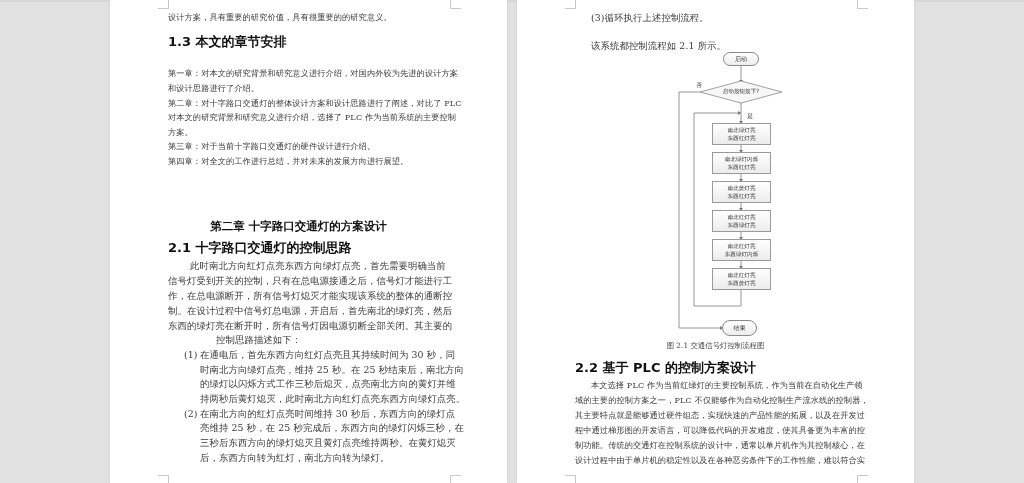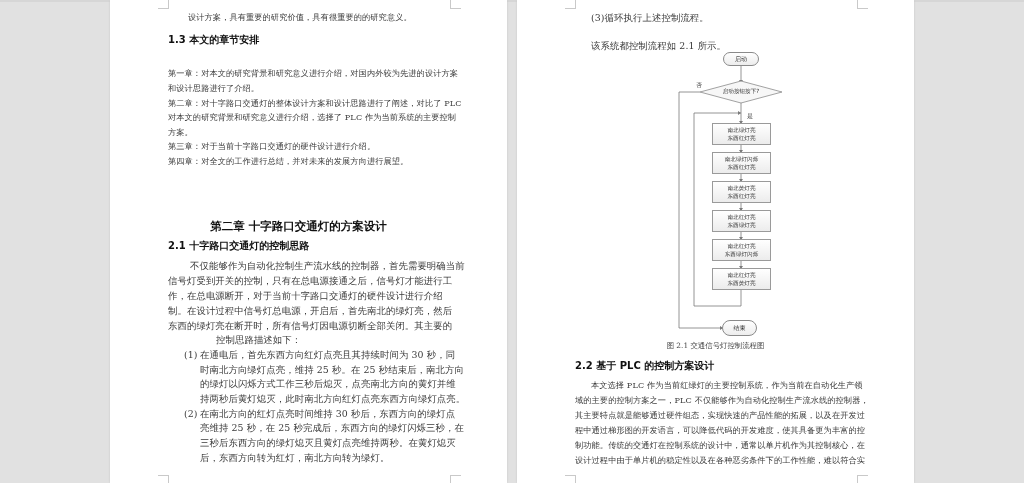--- a/index.html
+++ b/index.html
@@ -5,21 +5,21 @@
   html,body{margin:0;padding:0;}
   body{width:1024px;height:483px;background:#e1e1e1;position:relative;overflow:hidden;
        font-family:"DejaVu Serif","Liberation Serif",serif;color:#333;}
   .page{position:absolute;top:0;background:#fff;height:483px;box-shadow:0 0 2px #c8c8c8;}
   #page1{left:110px;width:397px;}
   #page2{left:517px;width:397px;}
   .topbar{position:absolute;left:0;top:0;width:1024px;height:2px;background:#d6d6d6;}
   .corner{position:absolute;width:10px;height:10px;border-color:#c9c9c9;border-style:solid;border-width:0;}
   .line{position:absolute;white-space:nowrap;font-size:8.2px;line-height:11px;color:#3a3a3a;letter-spacing:0.1px;}
   .body9{font-size:9.4px;}
-  .h2{position:absolute;font-family:"DejaVu Sans","Liberation Sans",sans-serif;font-weight:bold;font-size:10px;color:#111;white-space:nowrap;}
+  .h2{position:absolute;font-family:"DejaVu Sans","Liberation Sans",sans-serif;font-weight:bold;font-size:13px;color:#111;white-space:nowrap;}
   .h1{position:absolute;font-family:"DejaVu Sans","Liberation Sans",sans-serif;font-weight:bold;font-size:11.5px;color:#111;white-space:nowrap;}
   .fc{position:absolute;}
   .fc-box{position:absolute;border:1px solid #9a9a9a;background:linear-gradient(#fff,#ececec);
           font-size:5.6px;line-height:8px;text-align:center;color:#333;box-sizing:border-box;padding-top:2px;
           font-family:"DejaVu Sans","Liberation Sans",sans-serif;}
   .fc-term{position:absolute;border:1px solid #8a8a8a;border-radius:8px;background:linear-gradient(#fff,#ededed);
            font-size:6px;text-align:center;color:#333;box-sizing:border-box;font-family:"DejaVu Sans","Liberation Sans",sans-serif;}
   .fc-label{position:absolute;font-size:6px;color:#333;font-family:"DejaVu Sans","Liberation Sans",sans-serif;}
   .caption{position:absolute;font-size:7.4px;color:#444;white-space:nowrap;}
 </style>
@@ -27,37 +27,37 @@
 <body>
 
 <div class="topbar"></div>
 
 <div class="page" id="page1">
   <div class="corner" style="left:48px;top:-2px;border-right-width:1px;border-bottom-width:1px;"></div>
   <div class="corner" style="left:340px;top:-2px;border-left-width:1px;border-bottom-width:1px;"></div>
   <div class="corner" style="left:48px;top:475px;border-right-width:1px;border-top-width:1px;"></div>
   <div class="corner" style="left:340px;top:475px;border-left-width:1px;border-top-width:1px;"></div>
 
-  <div class="line" style="left:58px;top:12px;margin-left:20px;">设计方案，具有重要的研究价值，具有很重要的的研究意义。</div>
+  <div class="line" style="left:58px;top:12px;">设计方案，具有重要的研究价值，具有很重要的的研究意义。</div>
   <div class="h2" style="left:58px;top:33px;">1.3 本文的章节安排</div>
 
   <div class="line" style="left:58px;top:68px;">第一章：对本文的研究背景和研究意义进行介绍，对国内外较为先进的设计方案</div>
   <div class="line" style="left:58px;top:83px;">和设计思路进行了介绍。</div>
   <div class="line" style="left:58px;top:98px;">第二章：对十字路口交通灯的整体设计方案和设计思路进行了阐述，对比了 PLC</div>
   <div class="line" style="left:58px;top:112px;">对本文的研究背景和研究意义进行介绍，选择了 PLC 作为当前系统的主要控制</div>
   <div class="line" style="left:58px;top:127px;">方案。</div>
   <div class="line" style="left:58px;top:141px;">第三章：对于当前十字路口交通灯的硬件设计进行介绍。</div>
   <div class="line" style="left:58px;top:156px;">第四章：对全文的工作进行总结，并对未来的发展方向进行展望。</div>
 
   <div class="h1" style="left:0;width:377px;text-align:center;top:219px;">第二章  十字路口交通灯的方案设计</div>
   <div class="h2" style="left:58px;top:239px;">2.1 十字路口交通灯的控制思路</div>
 
-  <div class="line body9" style="left:80px;top:260px;">不仅能够作为自动化控制生产流水线的控制器，首先需要明确当前</div>
+  <div class="line body9" style="left:80px;top:260px;">此时南北方向红灯点亮东西方向绿灯点亮，首先需要明确当前</div>
   <div class="line body9" style="left:58px;top:275px;">信号灯受到开关的控制，只有在总电源接通之后，信号灯才能进行工</div>
-  <div class="line body9" style="left:58px;top:290px;">作，在总电源断开，对于当前十字路口交通灯的硬件设计进行介绍</div>
+  <div class="line body9" style="left:58px;top:290px;">作，在总电源断开，所有信号灯熄灭才能实现该系统的整体的通断控</div>
   <div class="line body9" style="left:58px;top:305px;">制。在设计过程中信号灯总电源，开启后，首先南北的绿灯亮，然后</div>
   <div class="line body9" style="left:58px;top:320px;">东西的绿灯亮在断开时，所有信号灯因电源切断全部关闭。其主要的</div>
   <div class="line body9" style="left:58px;top:334px;margin-left:48px;">控制思路描述如下：</div>
 
   <div class="line body9" style="left:74px;top:349px;">(1)</div>
   <div class="line body9" style="left:90px;top:349px;">在通电后，首先东西方向红灯点亮且其持续时间为 30 秒，同</div>
   <div class="line body9" style="left:90px;top:364px;">时南北方向绿灯点亮，维持 25 秒。在 25 秒结束后，南北方向</div>
   <div class="line body9" style="left:90px;top:378px;">的绿灯以闪烁方式工作三秒后熄灭，点亮南北方向的黄灯并维</div>
   <div class="line body9" style="left:90px;top:393px;">持两秒后黄灯熄灭，此时南北方向红灯点亮东西方向绿灯点亮。</div>
 

